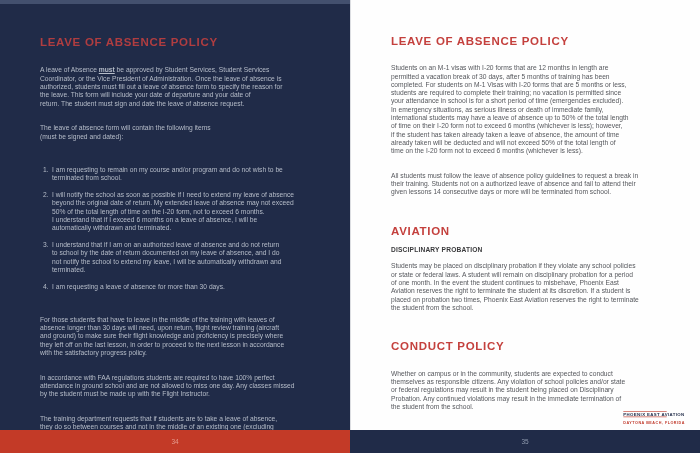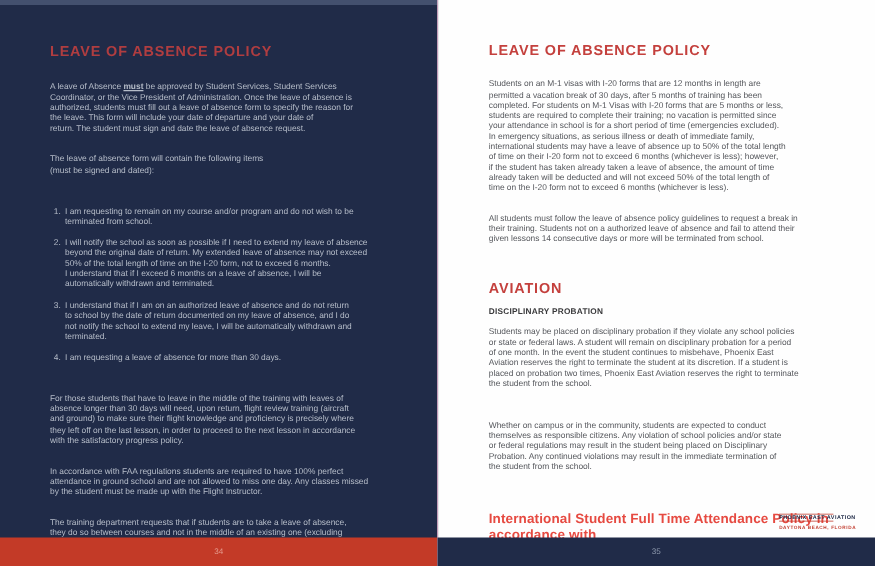--- a/index.html
+++ b/index.html
@@ -1,18 +1,18 @@
 <!DOCTYPE html>
 <html><head>
 <meta charset="utf-8">
 <style>
   html,body{margin:0;padding:0;background:#e8e8e8;}
   #spread{
     position:relative;width:700px;height:453px;overflow:hidden;
-    font-family:"Liberation Sans",sans-serif;background:#ec4899;
+    font-family:"Liberation Sans",sans-serif;background:#bef264;
   }
   
   .page-left{
     position:absolute;left:0;top:0;width:350px;height:453px;
     background:#202b48;
   }
   .page-left .top-sheen{
     position:absolute;left:0;top:0;width:100%;height:4px;
     background:rgba(150,165,200,0.30);
   }
@@ -162,20 +162,21 @@
       <h1 class="pr-title mt">AVIATION</h1>
       <div class="pr-sub">DISCIPLINARY PROBATION</div>
       <div class="pr-body">
         <p>Students may be placed on disciplinary probation if they violate any school policies
 or state or federal laws. A student will remain on disciplinary probation for a period
 of one month. In the event the student continues to misbehave, Phoenix East
 Aviation reserves the right to terminate the student at its discretion. If a student is
 placed on probation two times, Phoenix East Aviation reserves the right to terminate
 the student from the school.</p>
       </div>
+      <h1 class="pr-title mt">CONDUCT POLICY</h1>
       <div class="pr-body">
         <p>Whether on campus or in the community, students are expected to conduct
 themselves as responsible citizens. Any violation of school policies and/or state
 or federal regulations may result in the student being placed on Disciplinary
 Probation. Any continued violations may result in the immediate termination of
 the student from the school.</p>
       </div>
       <h2 class="dhs-title">International Student Full Time Attendance Policy in accordance with
 the Department of Homeland Security (DHS)</h2>
 

